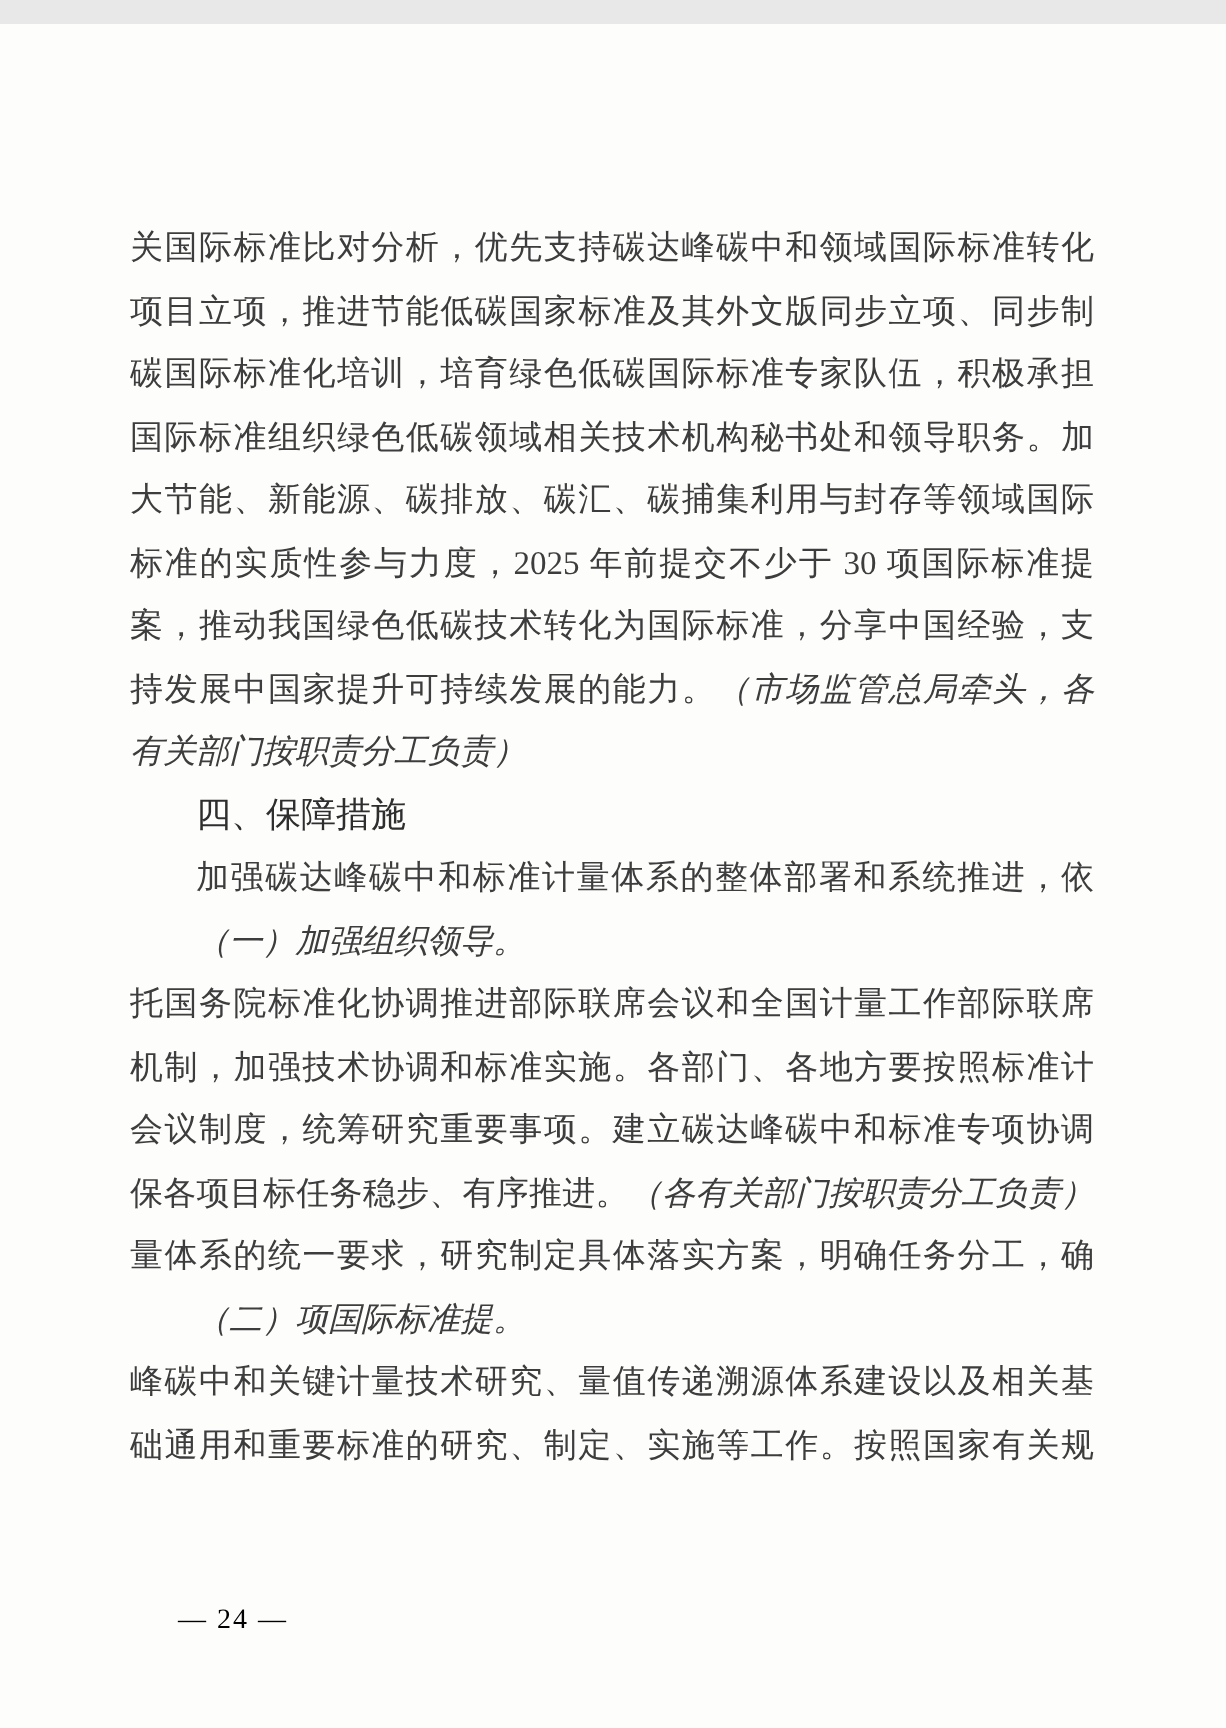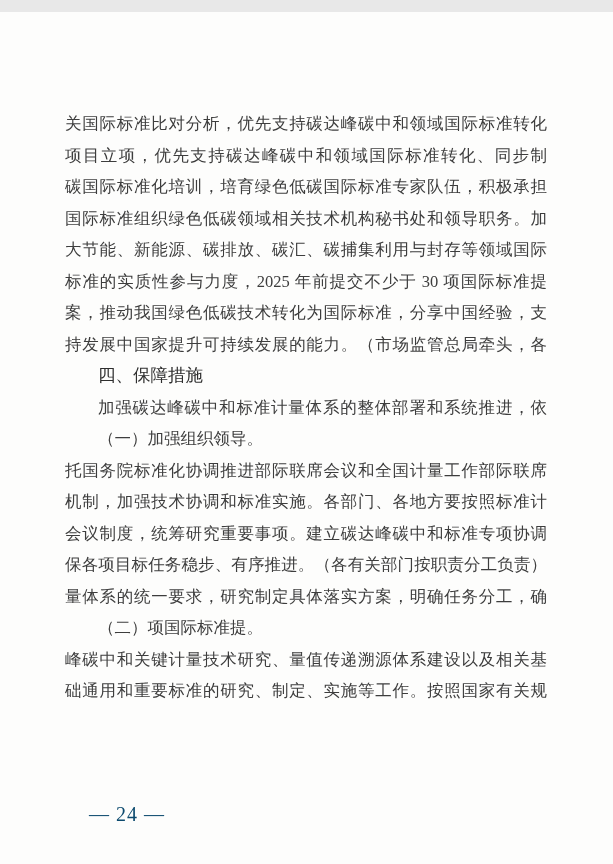--- a/index.html
+++ b/index.html
@@ -40,52 +40,54 @@
   .line.ind {
     text-indent: 33px;
   }
   
   .fs {
     font-family: "Liberation Serif", "DejaVu Serif", serif;
   }
   
   .kai {
     font-family: "Liberation Serif", "DejaVu Serif", serif;
+    font-style: italic;
   }
   
   .hei {
     font-family: "Liberation Sans", "DejaVu Sans", sans-serif;
     font-weight: normal;
     color: #2e2e2e;
     font-size: 17.5px;
   }
   .footer {
     position: absolute;
     top: 791px;
     left: 89px;
-    font-size: 20px;
+    font-size: 14px;
     letter-spacing: 1px;
-    color: #0c4a6e;
+    color: #000000;
     font-family: "Liberation Serif", "DejaVu Serif", serif;
     text-align: right;
   }
 </style>
 </head>
 <body>
 
 <div class="page">
   <div class="textblock">
       <div class="line j"><span class="fs">关国际标准比对分析，优先支持碳达峰碳中和领域国际标准转化</span></div>
-      <div class="line j"><span class="fs">项目立项，优先支持碳达峰碳中和领域国际标准转化、同步制</span></div>
+      <div class="line j"><span class="fs">项目立项，推进节能低碳国家标准及其外文版同步立项、同步制</span></div>
       <div class="line j"><span class="fs">碳国际标准化培训，培育绿色低碳国际标准专家队伍，积极承担</span></div>
       <div class="line j"><span class="fs">国际标准组织绿色低碳领域相关技术机构秘书处和领导职务。加</span></div>
       <div class="line j"><span class="fs">大节能、新能源、碳排放、碳汇、碳捕集利用与封存等领域国际</span></div>
       <div class="line j"><span class="fs">标准的实质性参与力度，2025 年前提交不少于 30 项国际标准提</span></div>
       <div class="line j"><span class="fs">案，推动我国绿色低碳技术转化为国际标准，分享中国经验，支</span></div>
       <div class="line j"><span class="fs">持发展中国家提升可持续发展的能力。</span><span class="kai">（市场监管总局牵头，各</span></div>
+      <div class="line"><span class="kai">有关部门按职责分工负责）</span></div>
       <div class="line ind"><span class="hei">四、保障措施</span></div>
       <div class="line j ind"><span class="fs">加强碳达峰碳中和标准计量体系的整体部署和系统推进，依</span></div>
       <div class="line ind"><span class="kai">（一）加强组织领导。</span></div>
       <div class="line j"><span class="fs">托国务院标准化协调推进部际联席会议和全国计量工作部际联席</span></div>
       <div class="line j"><span class="fs">机制，加强技术协调和标准实施。各部门、各地方要按照标准计</span></div>
       <div class="line j"><span class="fs">会议制度，统筹研究重要事项。建立碳达峰碳中和标准专项协调</span></div>
       <div class="line j"><span class="fs">保各项目标任务稳步、有序推进。</span><span class="kai">（各有关部门按职责分工负责）</span></div>
       <div class="line j"><span class="fs">量体系的统一要求，研究制定具体落实方案，明确任务分工，确</span></div>
       <div class="line ind"><span class="kai">（二）项国际标准提。</span></div>
       <div class="line j"><span class="fs">峰碳中和关键计量技术研究、量值传递溯源体系建设以及相关基</span></div>

